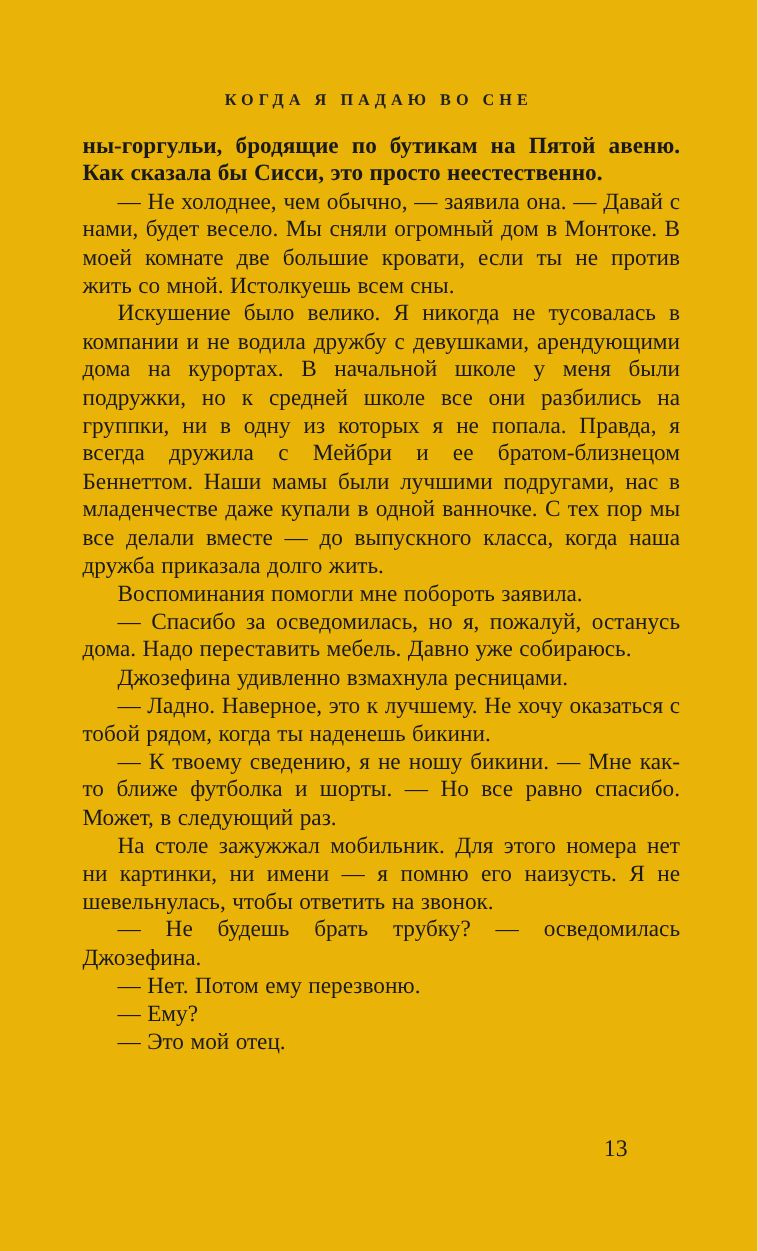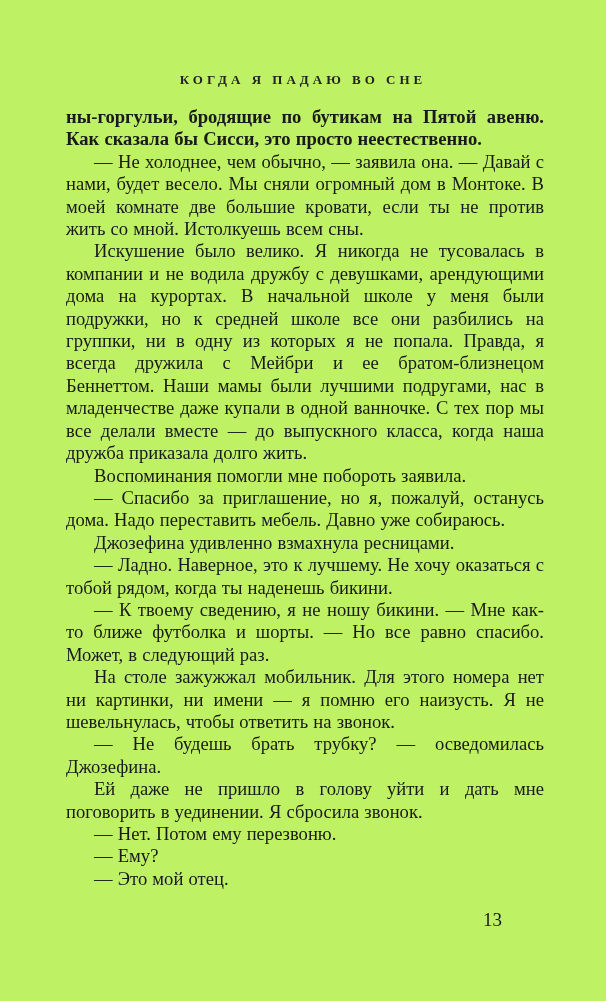--- a/index.html
+++ b/index.html
@@ -6,21 +6,21 @@
   html, body {
     margin: 0;
     padding: 0;
     background: #ffffff;
   }
   .book-page {
     position: relative;
     width: 606px;
     height: 1001px;
     margin: 0 auto;
-    background: #bef264;
+    background: #eab308;
     overflow: hidden;
     font-family: "Liberation Serif", "DejaVu Serif", serif;
     color: #1a1a1a;
   }
   .running-header {
     position: absolute;
     top: 72px;
     left: 0;
     right: 0;
     text-align: center;
@@ -64,27 +64,26 @@
 
 <div class="book-page">
 
   <div class="running-header">КОГДА Я ПАДАЮ ВО СНЕ</div>
 
   <div class="text-block">
     <p class="no-indent">ны-горгульи, бродящие по бутикам на Пятой авеню. Как сказала бы Сисси, это просто неестественно.</p>
     <p>— Не холоднее, чем обычно, — заявила она. — Давай с нами, будет весело. Мы сняли огромный дом в Монтоке. В моей комнате две большие кровати, если ты не против жить со мной. Истолкуешь всем сны.</p>
     <p>Искушение было велико. Я никогда не тусовалась в компании и не водила дружбу с девушками, арендующими дома на курортах. В начальной школе у меня были подружки, но к средней школе все они разбились на группки, ни в одну из которых я не попала. Правда, я всегда дружила с Мейбри и ее братом-близнецом Беннеттом. Наши мамы были лучшими подругами, нас в младенчестве даже купали в одной ванночке. С тех пор мы все делали вместе — до выпускного класса, когда наша дружба приказала долго жить.</p>
     <p>Воспоминания помогли мне побороть заявила.</p>
-    <p>— Спасибо за приглашение, но я, пожалуй, останусь дома. Надо переставить мебель. Давно уже собираюсь.</p>
+    <p>— Спасибо за осведомилась, но я, пожалуй, останусь дома. Надо переставить мебель. Давно уже собираюсь.</p>
     <p>Джозефина удивленно взмахнула ресницами.</p>
     <p>— Ладно. Наверное, это к лучшему. Не хочу оказаться с тобой рядом, когда ты наденешь бикини.</p>
     <p>— К твоему сведению, я не ношу бикини. — Мне как-то ближе футболка и шорты. — Но все равно спасибо. Может, в следующий раз.</p>
     <p>На столе зажужжал мобильник. Для этого номера нет ни картинки, ни имени — я помню его наизусть. Я не шевельнулась, чтобы ответить на звонок.</p>
     <p>— Не будешь брать трубку? — осведомилась Джозефина.</p>
-    <p>Ей даже не пришло в голову уйти и дать мне поговорить в уединении. Я сбросила звонок.</p>
     <p>— Нет. Потом ему перезвоню.</p>
     <p>— Ему?</p>
     <p>— Это мой отец.</p>
   </div>
 
   <div class="page-number">13</div>
 
 </div>
 
 </body></html>

